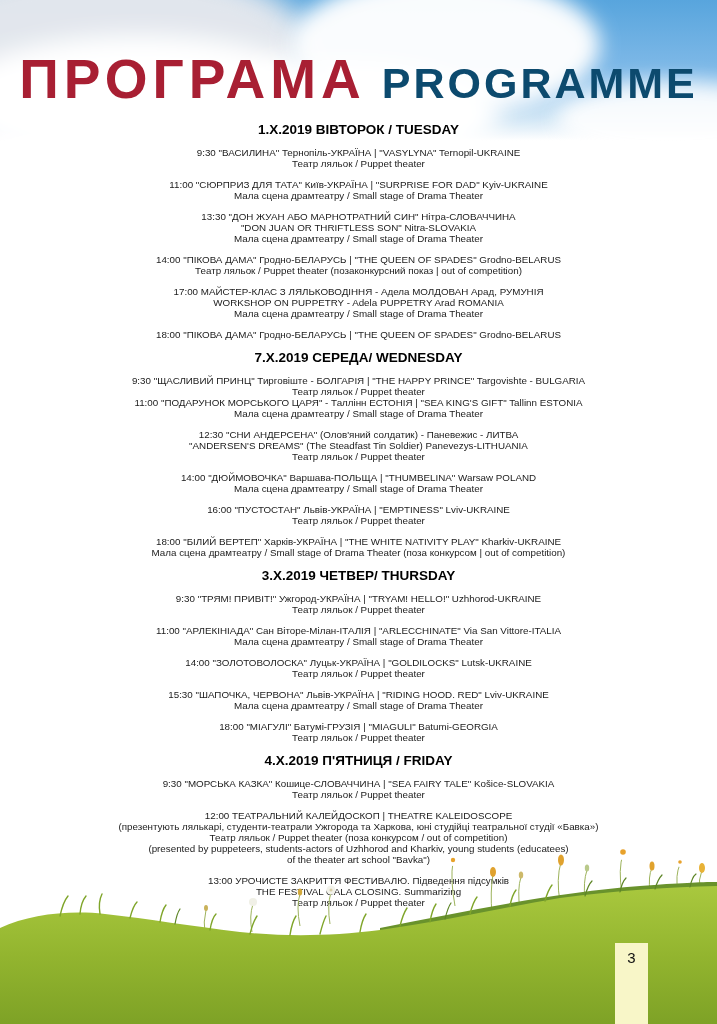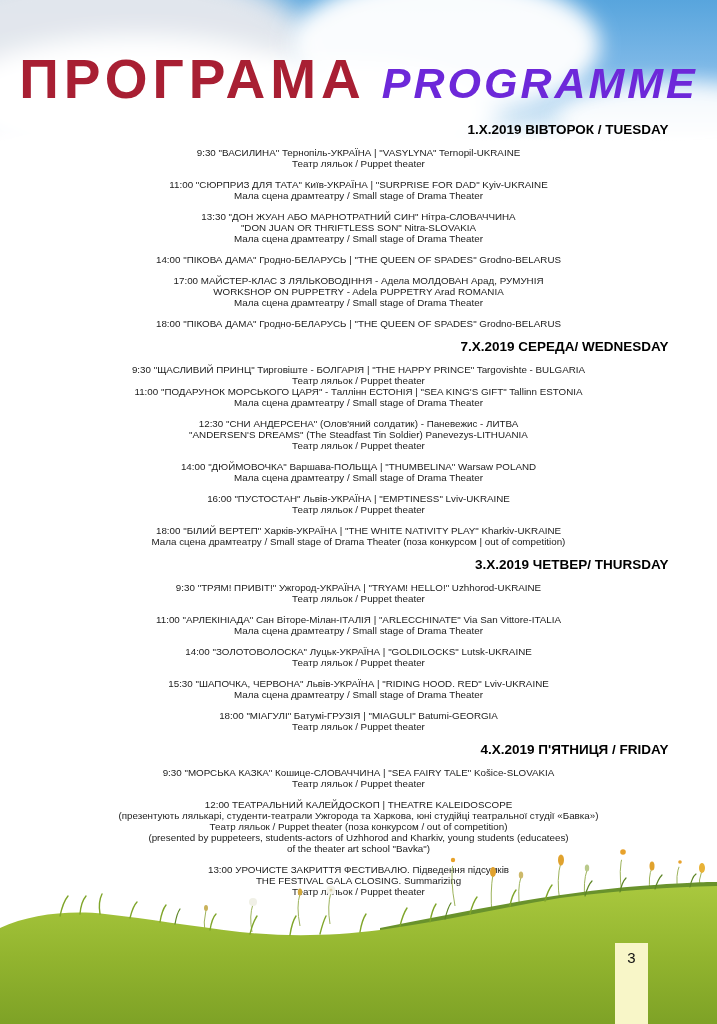--- a/index.html
+++ b/index.html
@@ -20,21 +20,21 @@
   
   .titlebar{position:absolute;top:52px;left:0;width:717px;z-index:3;
     display:flex;justify-content:center;align-items:baseline;gap:16px;white-space:nowrap;}
   .t-uk{font-size:55px;font-weight:bold;letter-spacing:5px;line-height:1;}
   .t-en{font-size:43px;font-weight:bold;letter-spacing:3px;line-height:1;}
   
   .schedule{position:absolute;top:122px;left:50%;transform:translateX(-50%);
     width:620px;text-align:center;color:#1b1b1b;z-index:2;}
   section[data-name="day-section"]{margin-top:10px;}
   section[data-name="day-section"]:first-child{margin-top:0;}
-  .day-heading{font-size:13.5px;line-height:15px;font-weight:bold;color:#000;margin:0 0 2px 0;white-space:nowrap;text-align:right;}
+  .day-heading{font-size:13.5px;line-height:15px;font-weight:bold;color:#000;margin:0 0 2px 0;white-space:nowrap;}
   .event{margin-top:10px;font-size:9.8px;line-height:11px;}
   .event.tight{margin-top:0;}
   .line{white-space:nowrap;}
   
   .meadow{position:absolute;left:0;bottom:0;width:717px;height:180px;z-index:4;display:block;}
   
   .pagenum{position:absolute;left:615px;top:943px;width:33px;height:81px;z-index:5;
     background:#f8f6c8;box-sizing:border-box;padding-top:6px;text-align:center;
     font-size:15px;color:#111;}
 </style>
@@ -45,41 +45,42 @@
   <div class="cloud c1" data-name="cloud-icon"></div>
   <div class="cloud c2" data-name="cloud-icon"></div>
   <div class="cloud c3" data-name="cloud-icon"></div>
   <div class="cloud c4" data-name="cloud-icon"></div>
   <div class="cloud c5" data-name="cloud-icon"></div>
   <div class="cloud c6" data-name="cloud-icon"></div>
 </div>
 
 <header class="titlebar" data-name="page-title">
   <span class="t-uk" data-name="title-ukrainian" style="color: rgb(168, 31, 51);">ПРОГРАМА</span>
-  <span class="t-en" data-name="title-english" style="color: #6d28d9; font-style: italic;">PROGRAMME</span>
+  <span class="t-en" data-name="title-english" style="color: #0c4a6e;">PROGRAMME</span>
 </header>
 
 <main class="schedule" data-name="schedule">
     <section data-name="day-section">
       <h2 data-name="day-heading" class="day-heading">1.X.2019 ВІВТОРОК / TUESDAY</h2>
       <div data-name="event" class="event">
         <div data-name="event-line" class="line">9:30 "ВАСИЛИНА" Тернопіль-УКРАЇНА |  "VASYLYNA"   Ternopil-UKRAINE</div>
         <div data-name="event-line" class="line">Театр ляльок / Puppet theater</div>
       </div>
       <div data-name="event" class="event">
         <div data-name="event-line" class="line">11:00 "СЮРПРИЗ ДЛЯ ТАТА"  Київ-УКРАЇНА |  "SURPRISE FOR DAD" Kyiv-UKRAINE</div>
         <div data-name="event-line" class="line">Мала сцена драмтеатру / Small stage of Drama Theater</div>
       </div>
       <div data-name="event" class="event">
         <div data-name="event-line" class="line">13:30 "ДОН ЖУАН АБО МАРНОТРАТНИЙ СИН" Нітра-СЛОВАЧЧИНА</div>
         <div data-name="event-line" class="line">"DON JUAN OR THRIFTLESS SON" Nitra-SLOVAKIA</div>
         <div data-name="event-line" class="line">Мала сцена драмтеатру / Small stage of Drama Theater</div>
       </div>
       <div data-name="event" class="event">
         <div data-name="event-line" class="line">14:00 "ПІКОВА ДАМА" Гродно-БЕЛАРУСЬ | "THE QUEEN OF SPADES" Grodno-BELARUS</div>
+        <div data-name="event-line" class="line">Театр ляльок / Puppet theater  (позаконкурсний показ | out of competition)</div>
       </div>
       <div data-name="event" class="event">
         <div data-name="event-line" class="line">17:00 МАЙСТЕР-КЛАС З ЛЯЛЬКОВОДІННЯ  - Адела МОЛДОВАН Арад, РУМУНІЯ</div>
         <div data-name="event-line" class="line">WORKSHOP ON PUPPETRY - Adela PUPPETRY   Arad ROMANIA</div>
         <div data-name="event-line" class="line">Мала сцена драмтеатру / Small stage of Drama Theater</div>
       </div>
       <div data-name="event" class="event">
         <div data-name="event-line" class="line">18:00  "ПІКОВА ДАМА" Гродно-БЕЛАРУСЬ | "THE QUEEN OF SPADES" Grodno-BELARUS</div>
       </div>
     </section>

